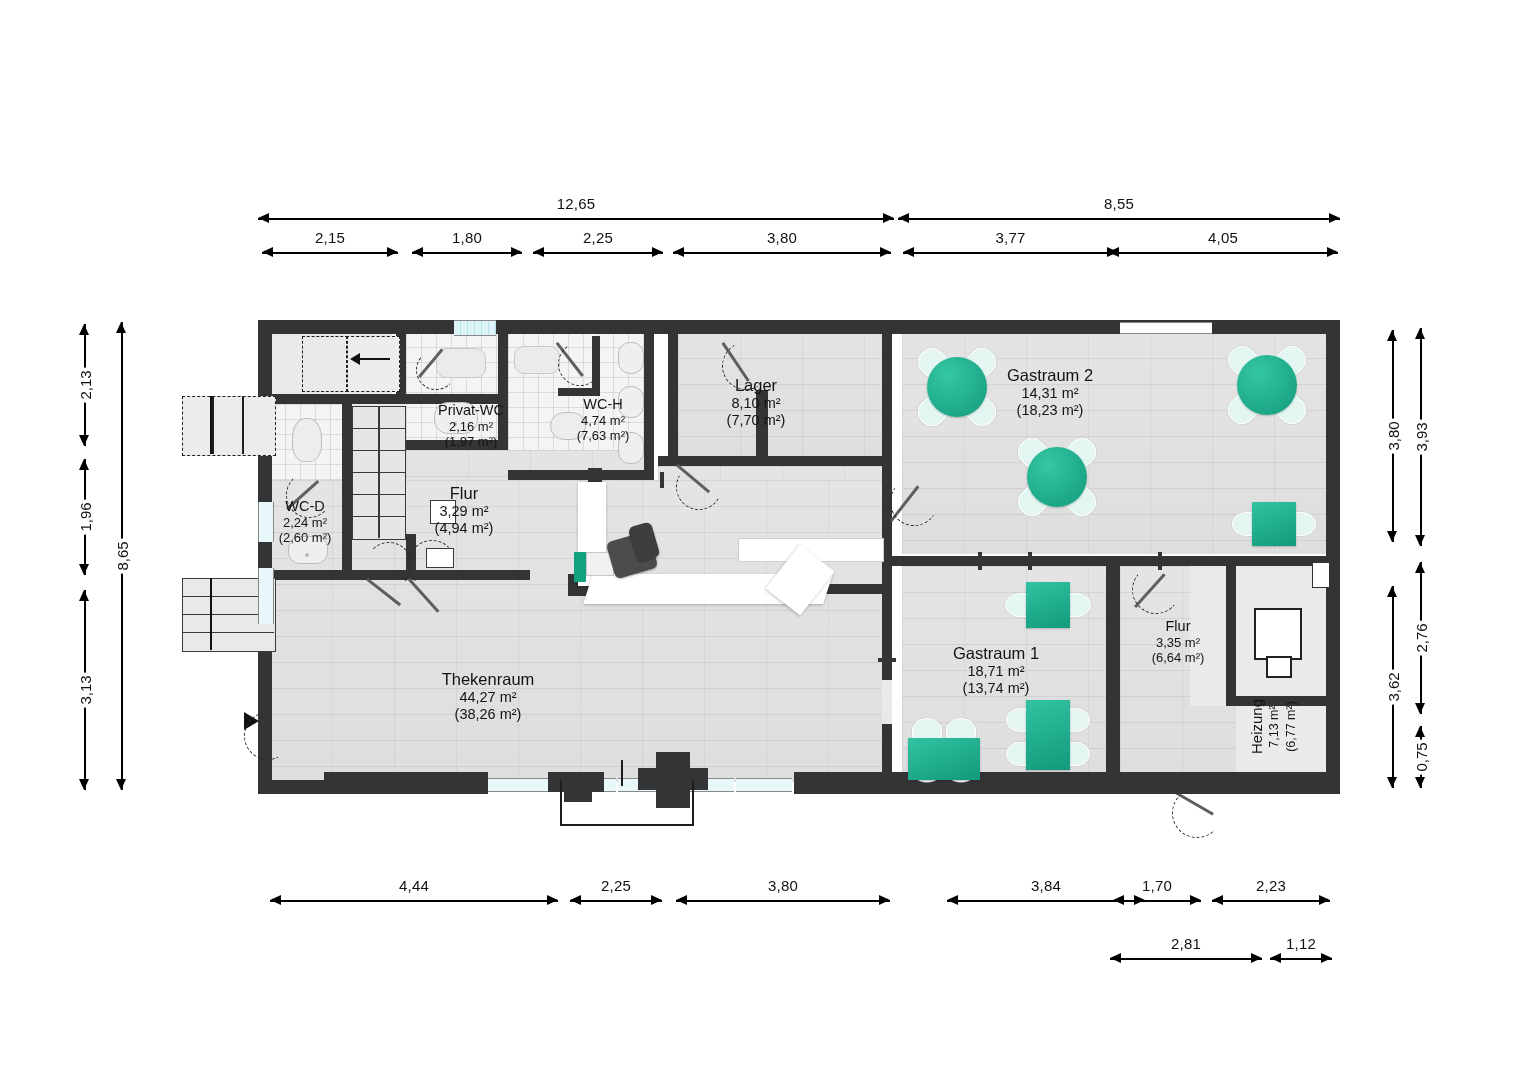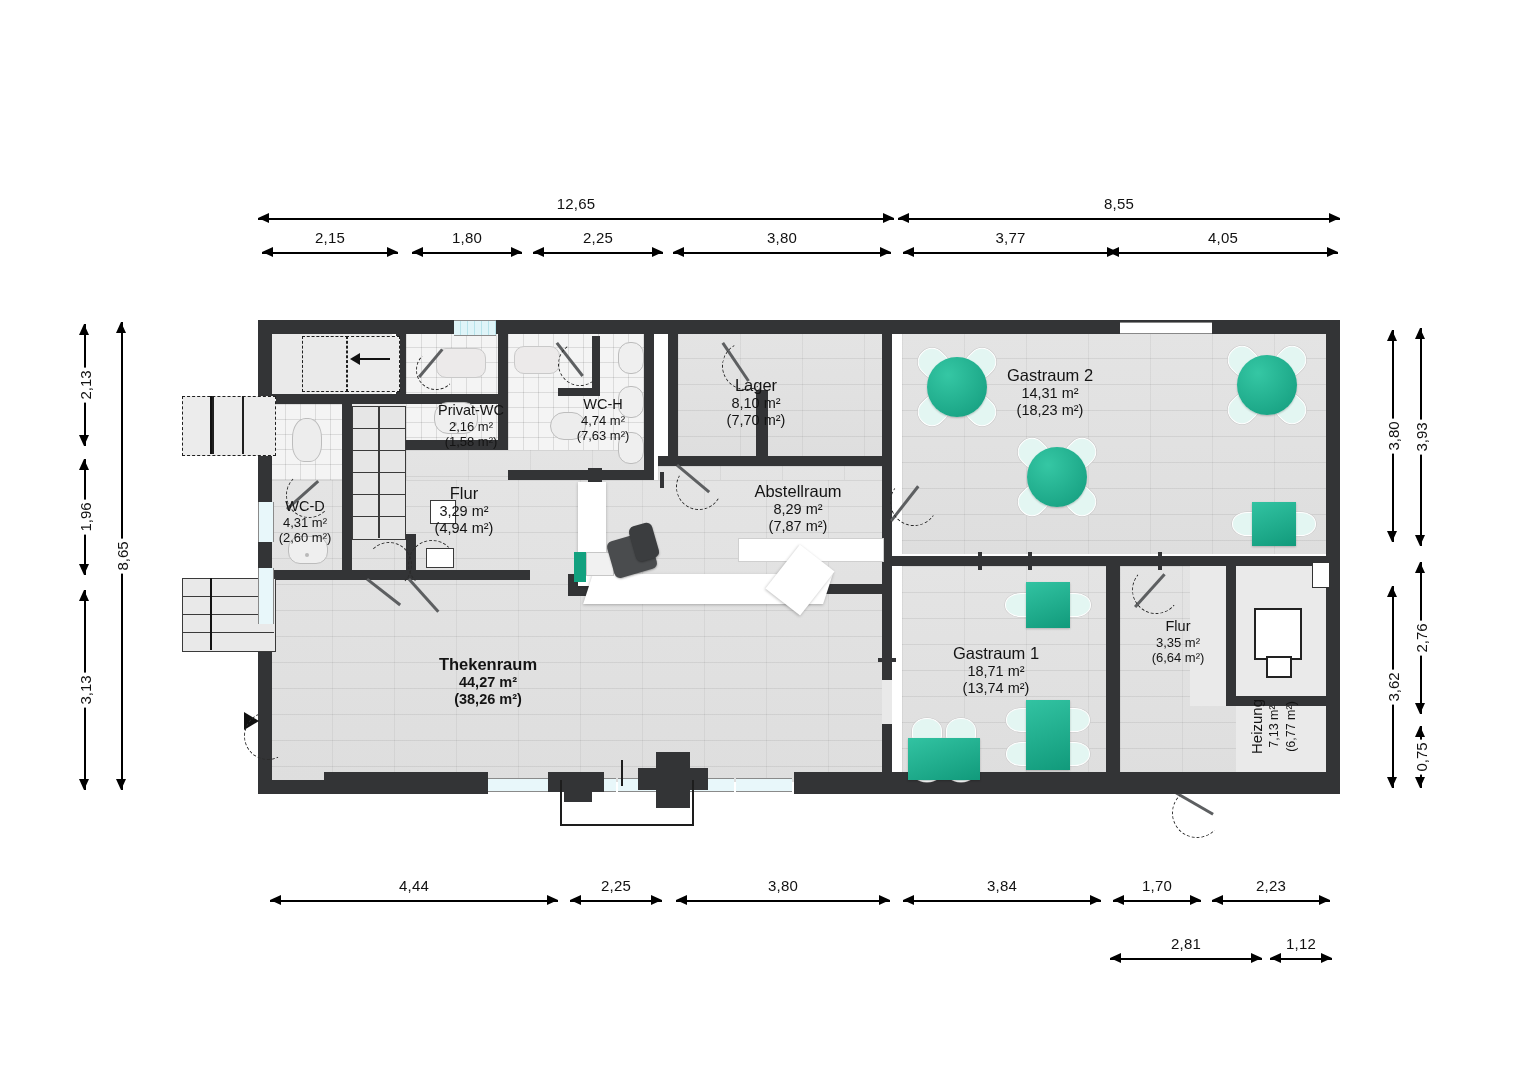--- a/index.html
+++ b/index.html
@@ -211,21 +211,21 @@
       <div class="ar l"></div>
       <div class="ar r"></div>
     <div class="tx">2,25</div>
   </div>
   <div class="dim" style="left:676px;top:894px;width:214px;">
     <div class="line"></div>
       <div class="ar l"></div>
       <div class="ar r"></div>
     <div class="tx">3,80</div>
   </div>
-  <div class="dim" style="left:903px;top:894px;width:198px;">
+  <div class="dim" style="left:947px;top:894px;width:198px;">
     <div class="line"></div>
       <div class="ar l"></div>
       <div class="ar r"></div>
     <div class="tx">3,84</div>
   </div>
   <div class="dim" style="left:1113px;top:894px;width:88px;">
     <div class="line"></div>
       <div class="ar l"></div>
       <div class="ar r"></div>
     <div class="tx">1,70</div>
@@ -468,55 +468,50 @@
       <div class="ch chr" style="left:6px;bottom:2px;width:28px;height:24px;transform:rotate(180deg);"></div>
       <div class="ch chr" style="left:40px;bottom:2px;width:28px;height:24px;transform:rotate(180deg);"></div>
       <div class="sqt" style="left:2px;top:22px;width:72px;height:42px;"></div>
     </div>
 
     <div style="position:absolute;left:996px;top:288px;width:44px;height:48px;background:#ffffff;border:2px solid #222;"></div>
     <div style="position:absolute;left:1008px;top:336px;width:22px;height:18px;background:#ffffff;border:2px solid #222;"></div>
 
     <div class="lbl sm" style="left:-8px;top:178px;width:110px;">
       <div class="nm">WC-D</div>
-      <div class="a1">4,31 m²</div>
+      <div class="a1">2,24 m²</div>
       <div class="a2">(2,60 m²)</div>
     </div>
 
     <div class="lbl sm" style="left:148px;top:82px;width:130px;">
       <div class="nm">Privat-WC</div>
       <div class="a1">2,16 m²</div>
-      <div class="a2">(1,58 m²)</div>
+      <div class="a2">(1,97 m²)</div>
     </div>
 
     <div class="lbl sm" style="left:290px;top:76px;width:110px;">
       <div class="nm">WC-H</div>
       <div class="a1">4,74 m²</div>
       <div class="a2">(7,63 m²)</div>
     </div>
 
     <div class="lbl" style="left:146px;top:164px;width:120px;">
       <div class="nm">Flur</div>
       <div class="a1">3,29 m²</div>
       <div class="a2">(4,94 m²)</div>
     </div>
 
     <div class="lbl" style="left:438px;top:56px;width:120px;">
       <div class="nm">Lager</div>
       <div class="a1">8,10 m²</div>
       <div class="a2">(7,70 m²)</div>
     </div>
 
-    <div class="lbl" style="left:450px;top:162px;width:180px;">
-      <div class="nm">Abstellraum</div>
-      <div class="a1">8,29 m²</div>
-      <div class="a2">(7,87 m²)</div>
-    </div>
-
-    <div class="lbl" style="left:140px;top:335px;width:180px;font-weight:bold;">
+
+    <div class="lbl" style="left:140px;top:350px;width:180px;">
       <div class="nm">Thekenraum</div>
       <div class="a1">44,27 m²</div>
       <div class="a2">(38,26 m²)</div>
     </div>
 
     <div class="lbl" style="left:648px;top:324px;width:180px;">
       <div class="nm">Gastraum 1</div>
       <div class="a1">18,71 m²</div>
       <div class="a2">(13,74 m²)</div>
     </div>

